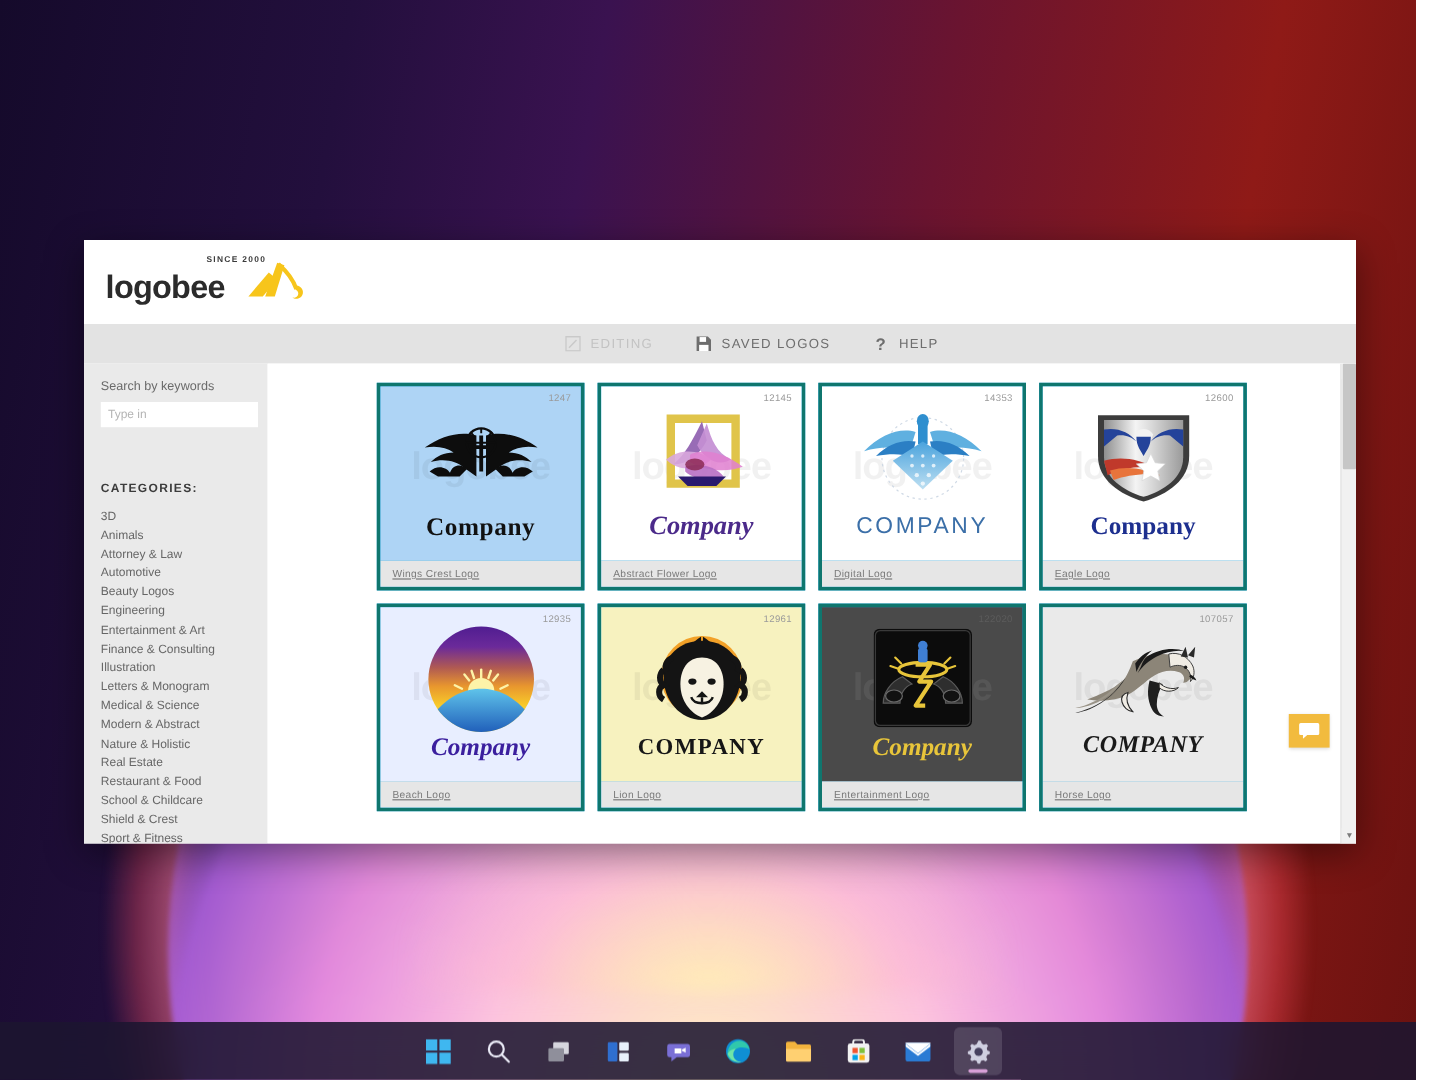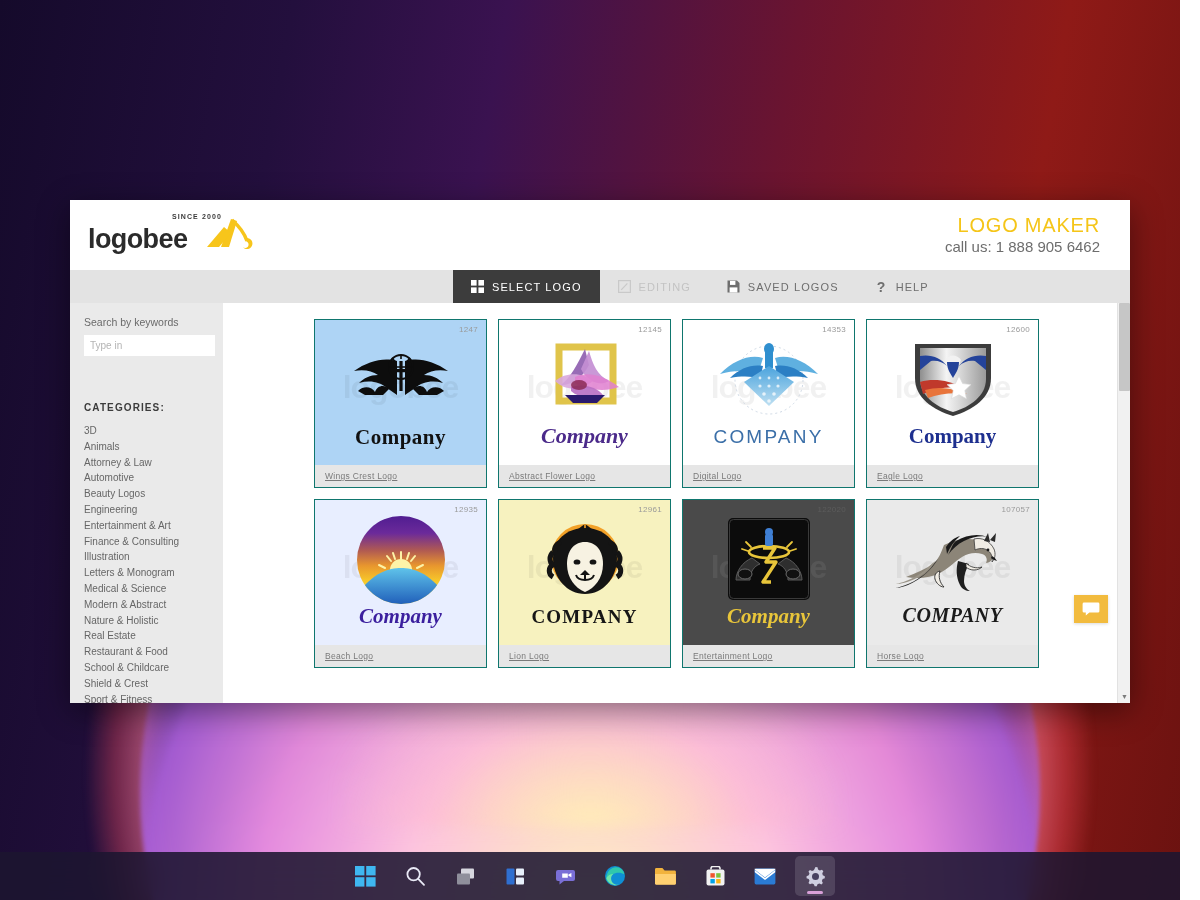--- a/index.html
+++ b/index.html
@@ -129,21 +129,21 @@
   .content-intro {
     text-align: center; font-size: 11.5px; color: #8d8d8d; margin-bottom: 14px;
   }
   .content-intro b { color: #555; font-weight: 700; }
 
   .grid {
     display: grid; grid-template-columns: repeat(4, 173px);
     gap: 11px; justify-content: center;
   }
   .card {
-    width: 173px; background: #0ea5e9; border: 1px solid #0f766e; cursor: pointer;
+    width: 173px; background: #0ea5e9; border: 3px solid #0f766e; cursor: pointer;
     position: relative;
   }
   .card-art {
     position: relative; height: 145px; display: flex;
     align-items: center; justify-content: center; flex-direction: column;
     overflow: hidden;
   }
   .card-id {
     position: absolute; top: 5px; right: 8px;
     font-size: 8px; color: #9a9a9a; letter-spacing: 0.3px;
@@ -219,38 +219,23 @@
       <div class="brand">
         <span class="brand-word">logobee</span>
         <span class="brand-since">SINCE 2000</span>
         <svg class="brand-mark" viewBox="0 0 66 38">
           <path d="M30 30 L40 2 L46 4 L38 30 Z" fill="#f7c51b"></path>
           <path d="M16 30 L33 10 L40 16 L28 30 Z" fill="#f7c51b"></path>
           <path d="M41 3 C49 10 54 18 56 24" stroke="#f7c51b" stroke-width="3.5" fill="none"></path>
           <path d="M56 21 a5.5 5.5 0 1 1 -4.2 9.1 a3.4 3.4 0 1 0 3.6 -5.6" fill="#f7c51b"></path>
         </svg>
       </div>
-      <div class="header-right">
-        <div class="header-title">LOGO MAKER</div>
-        <div class="header-phone">call us: 1 888 905 6462</div>
-      </div>
     </div>
 
     <div class="nav-bar">
-      <div class="nav-item active">
-        <span class="nav-ico">
-          <svg width="13" height="13" viewBox="0 0 13 13">
-            <rect x="0" y="0" width="5.6" height="5.6" fill="#ffffff"></rect>
-            <rect x="7.4" y="0" width="5.6" height="5.6" fill="#ffffff"></rect>
-            <rect x="0" y="7.4" width="5.6" height="5.6" fill="#ffffff"></rect>
-            <rect x="7.4" y="7.4" width="5.6" height="5.6" fill="#ffffff"></rect>
-          </svg>
-        </span>
-        <span>SELECT LOGO</span>
-      </div>
       <div class="nav-item disabled">
         <span class="nav-ico">
           <svg width="13" height="13" viewBox="0 0 13 13">
             <rect x="0.6" y="0.6" width="11.8" height="11.8" fill="none" stroke="#c9c9c9" stroke-width="1.2"></rect>
             <path d="M3.2 9.8 L9.4 3.3" stroke="#c9c9c9" stroke-width="1.2"></path>
           </svg>
         </span>
         <span>EDITING</span>
       </div>
       <div class="nav-item">

